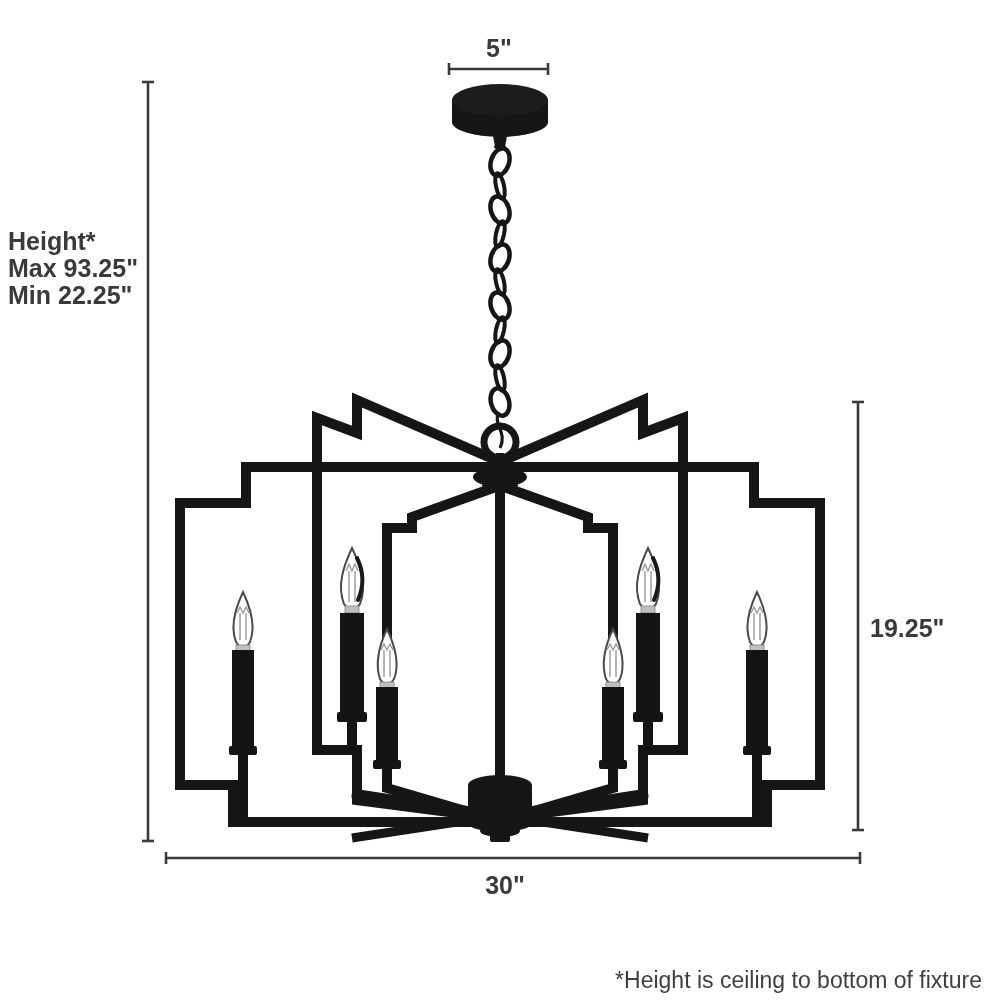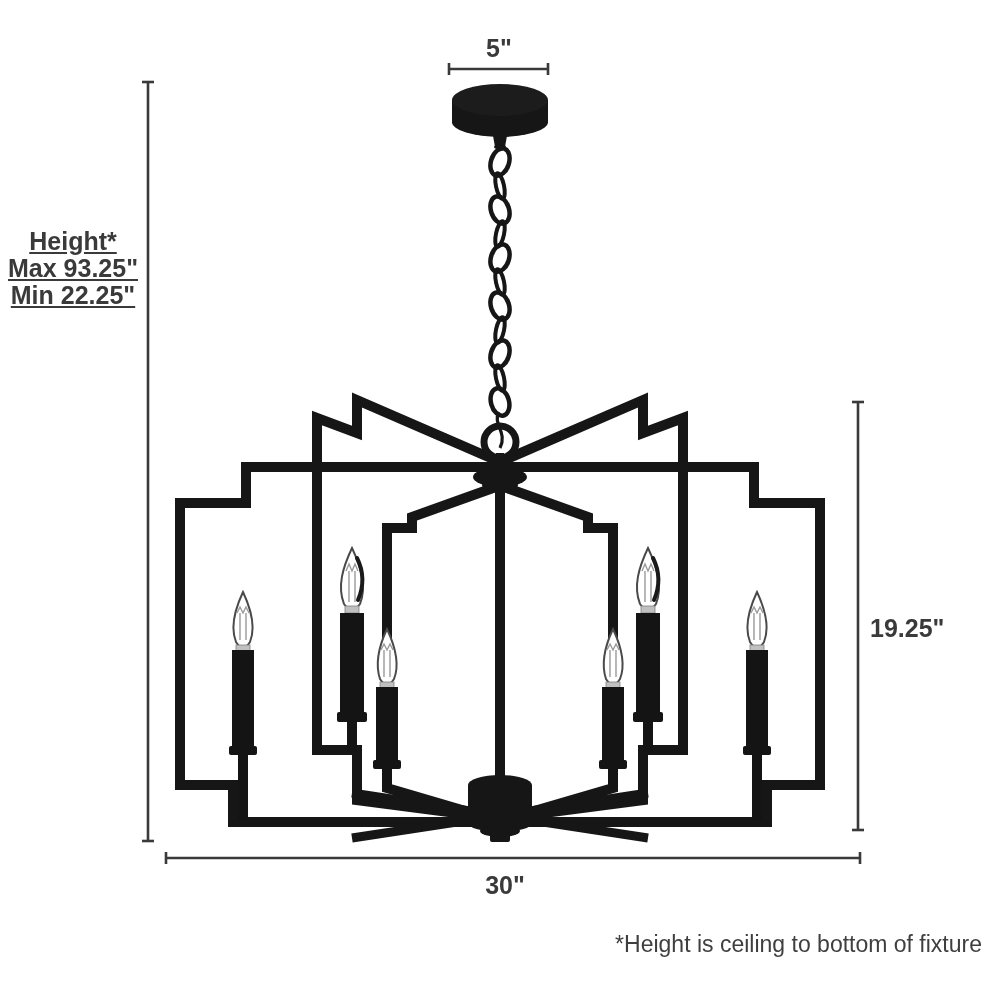--- a/index.html
+++ b/index.html
@@ -1,22 +1,22 @@
 <!DOCTYPE html>
 <html><head>
 <meta charset="utf-8">
 <style>
   html,body{margin:0;padding:0;background:#ffffff;}
   .stage{position:relative;width:1000px;height:1000px;background:#ffffff;overflow:hidden;
          font-family:"Liberation Sans", sans-serif;}
   .stage svg{position:absolute;left:0;top:0;}
   .lbl{position:absolute;color:#3a3a3a;font-weight:700;font-size:25px;line-height:27px;white-space:nowrap;}
   .lbl.center{text-align:center;}
-  .lbl.right{text-align:center;text-decoration:underline;}
-  .footnote{position:absolute;color:#3f3f3f;font-weight:500;font-size:23px;white-space:nowrap;text-align:right;}
+  .lbl.right{text-align:left;}
+  .footnote{position:absolute;color:#3f3f3f;font-weight:500;font-size:23px;white-space:nowrap;text-align:right;margin-top:36px;}
 </style>
 </head>
 <body>
 
 <div class="stage">
 
   <svg width="1000" height="1000" viewBox="0 0 1000 1000">
 
     <g stroke="#3a3a3a" stroke-width="2.6" fill="none">
       <g>

